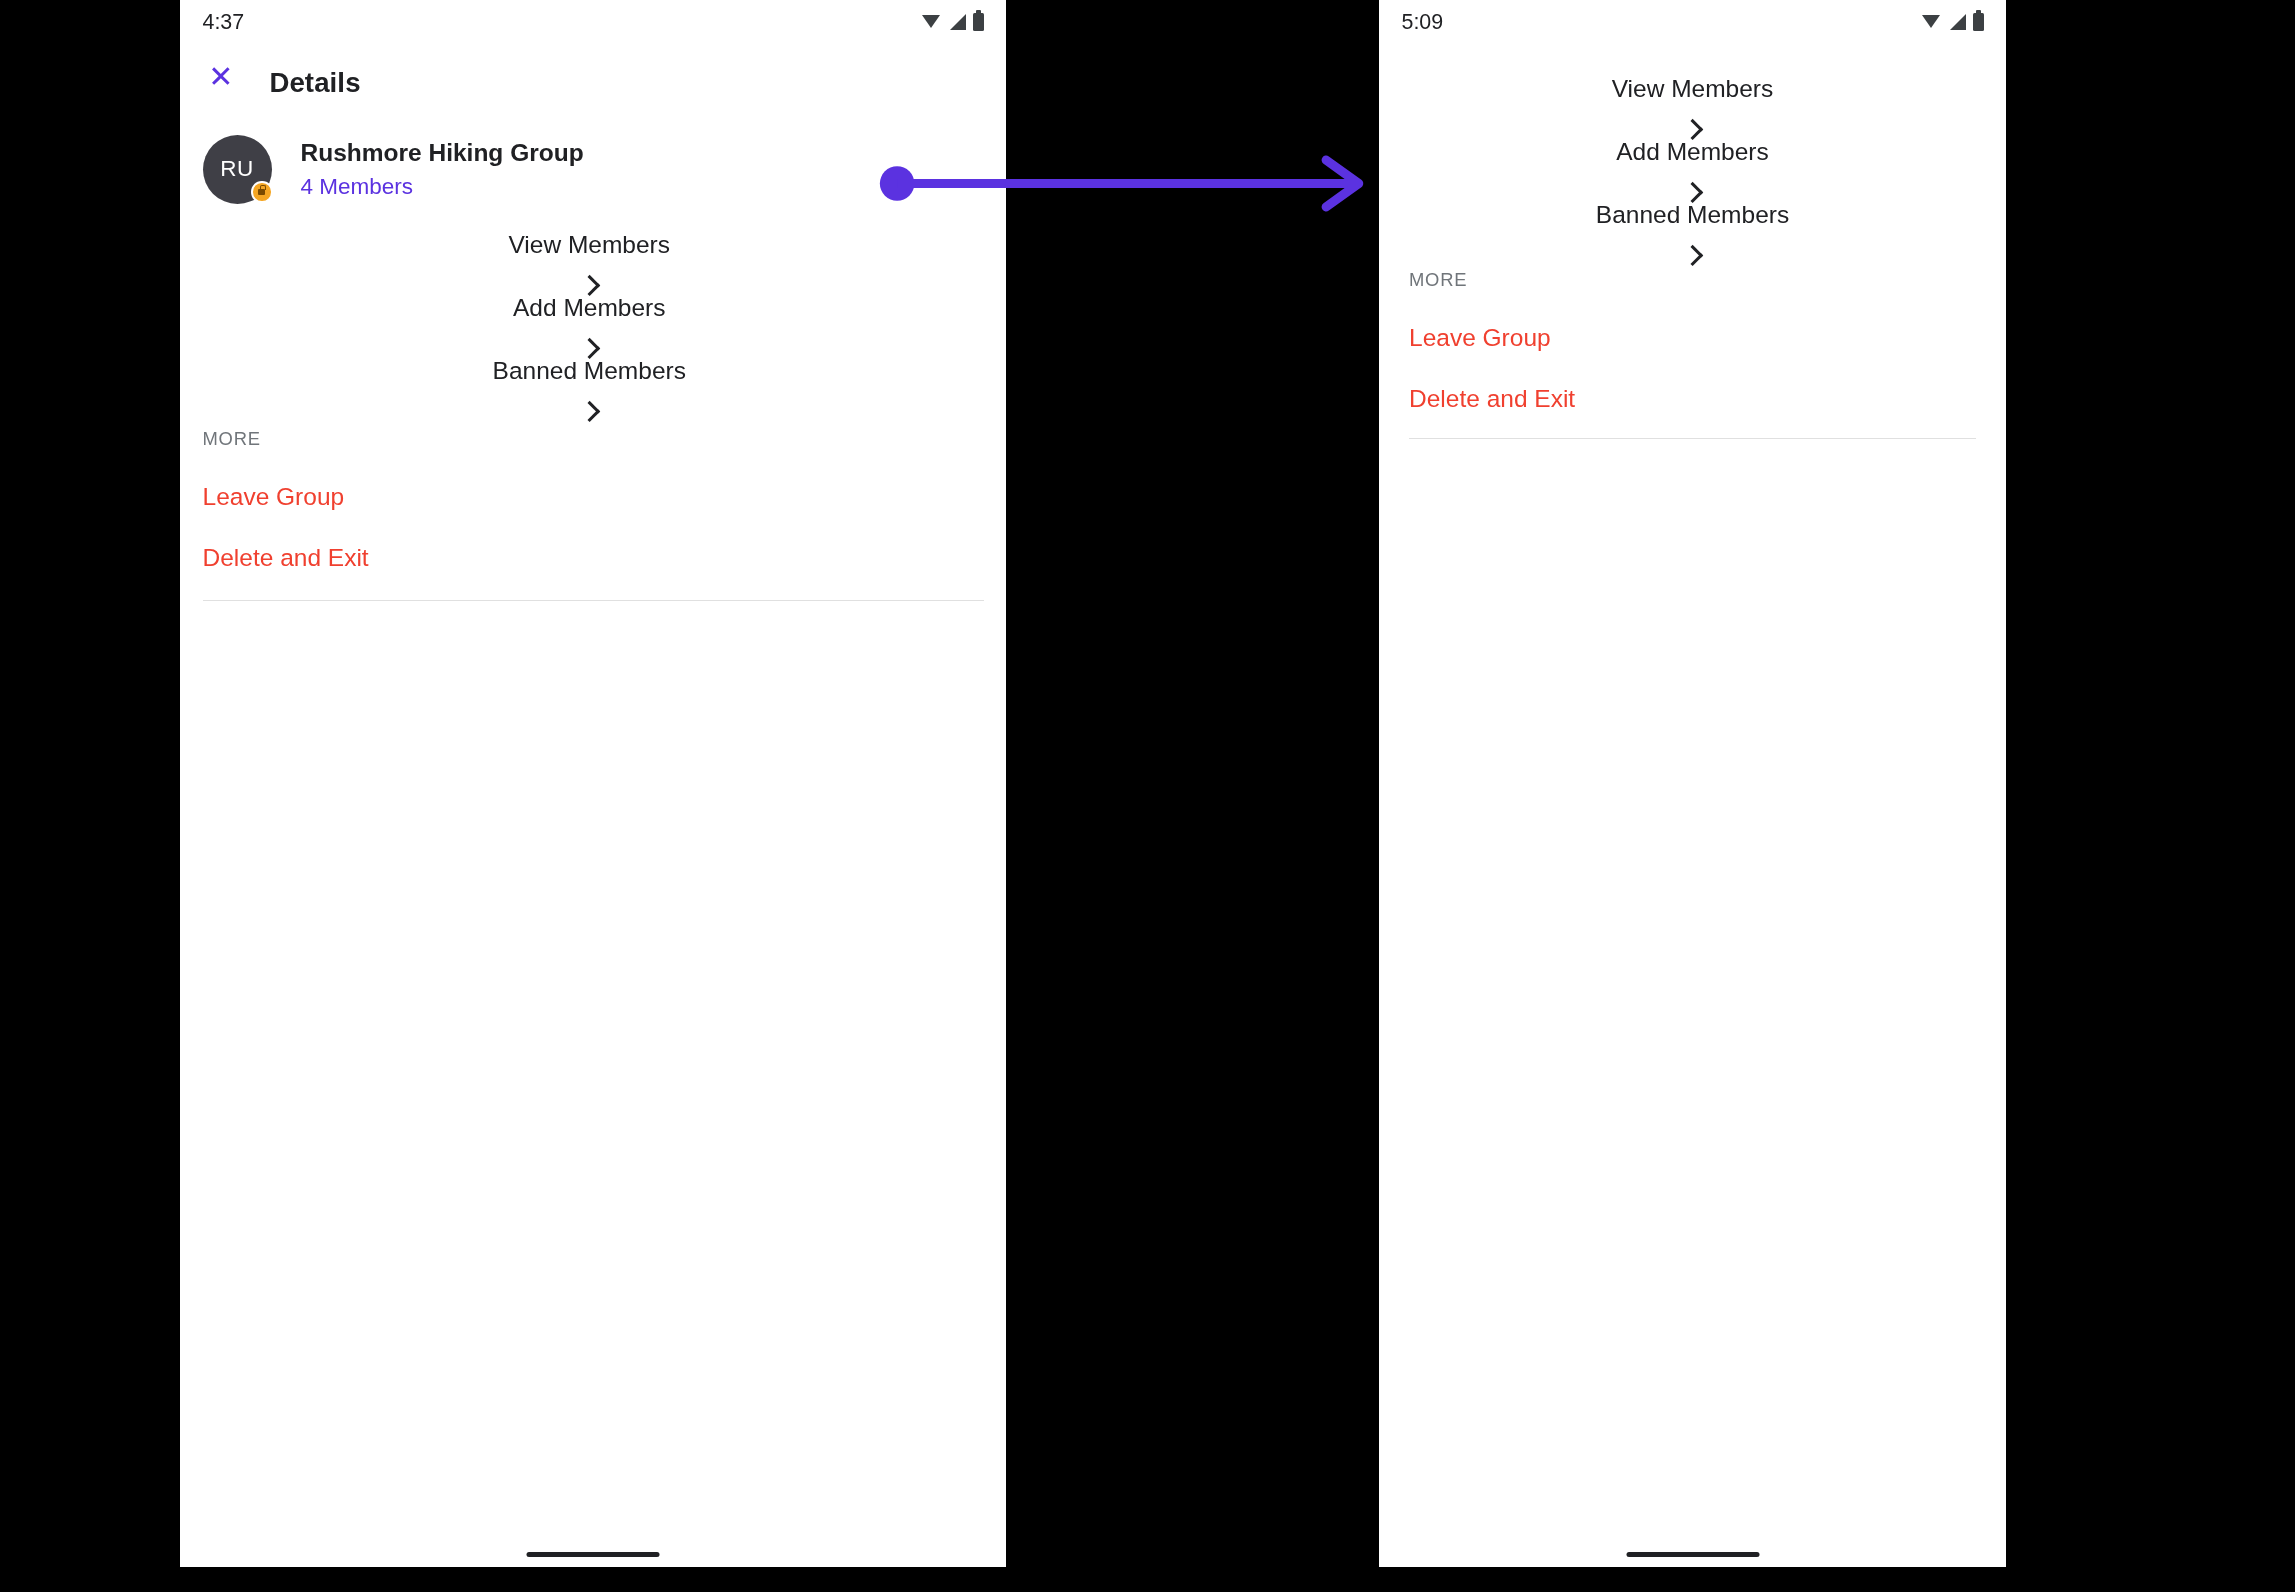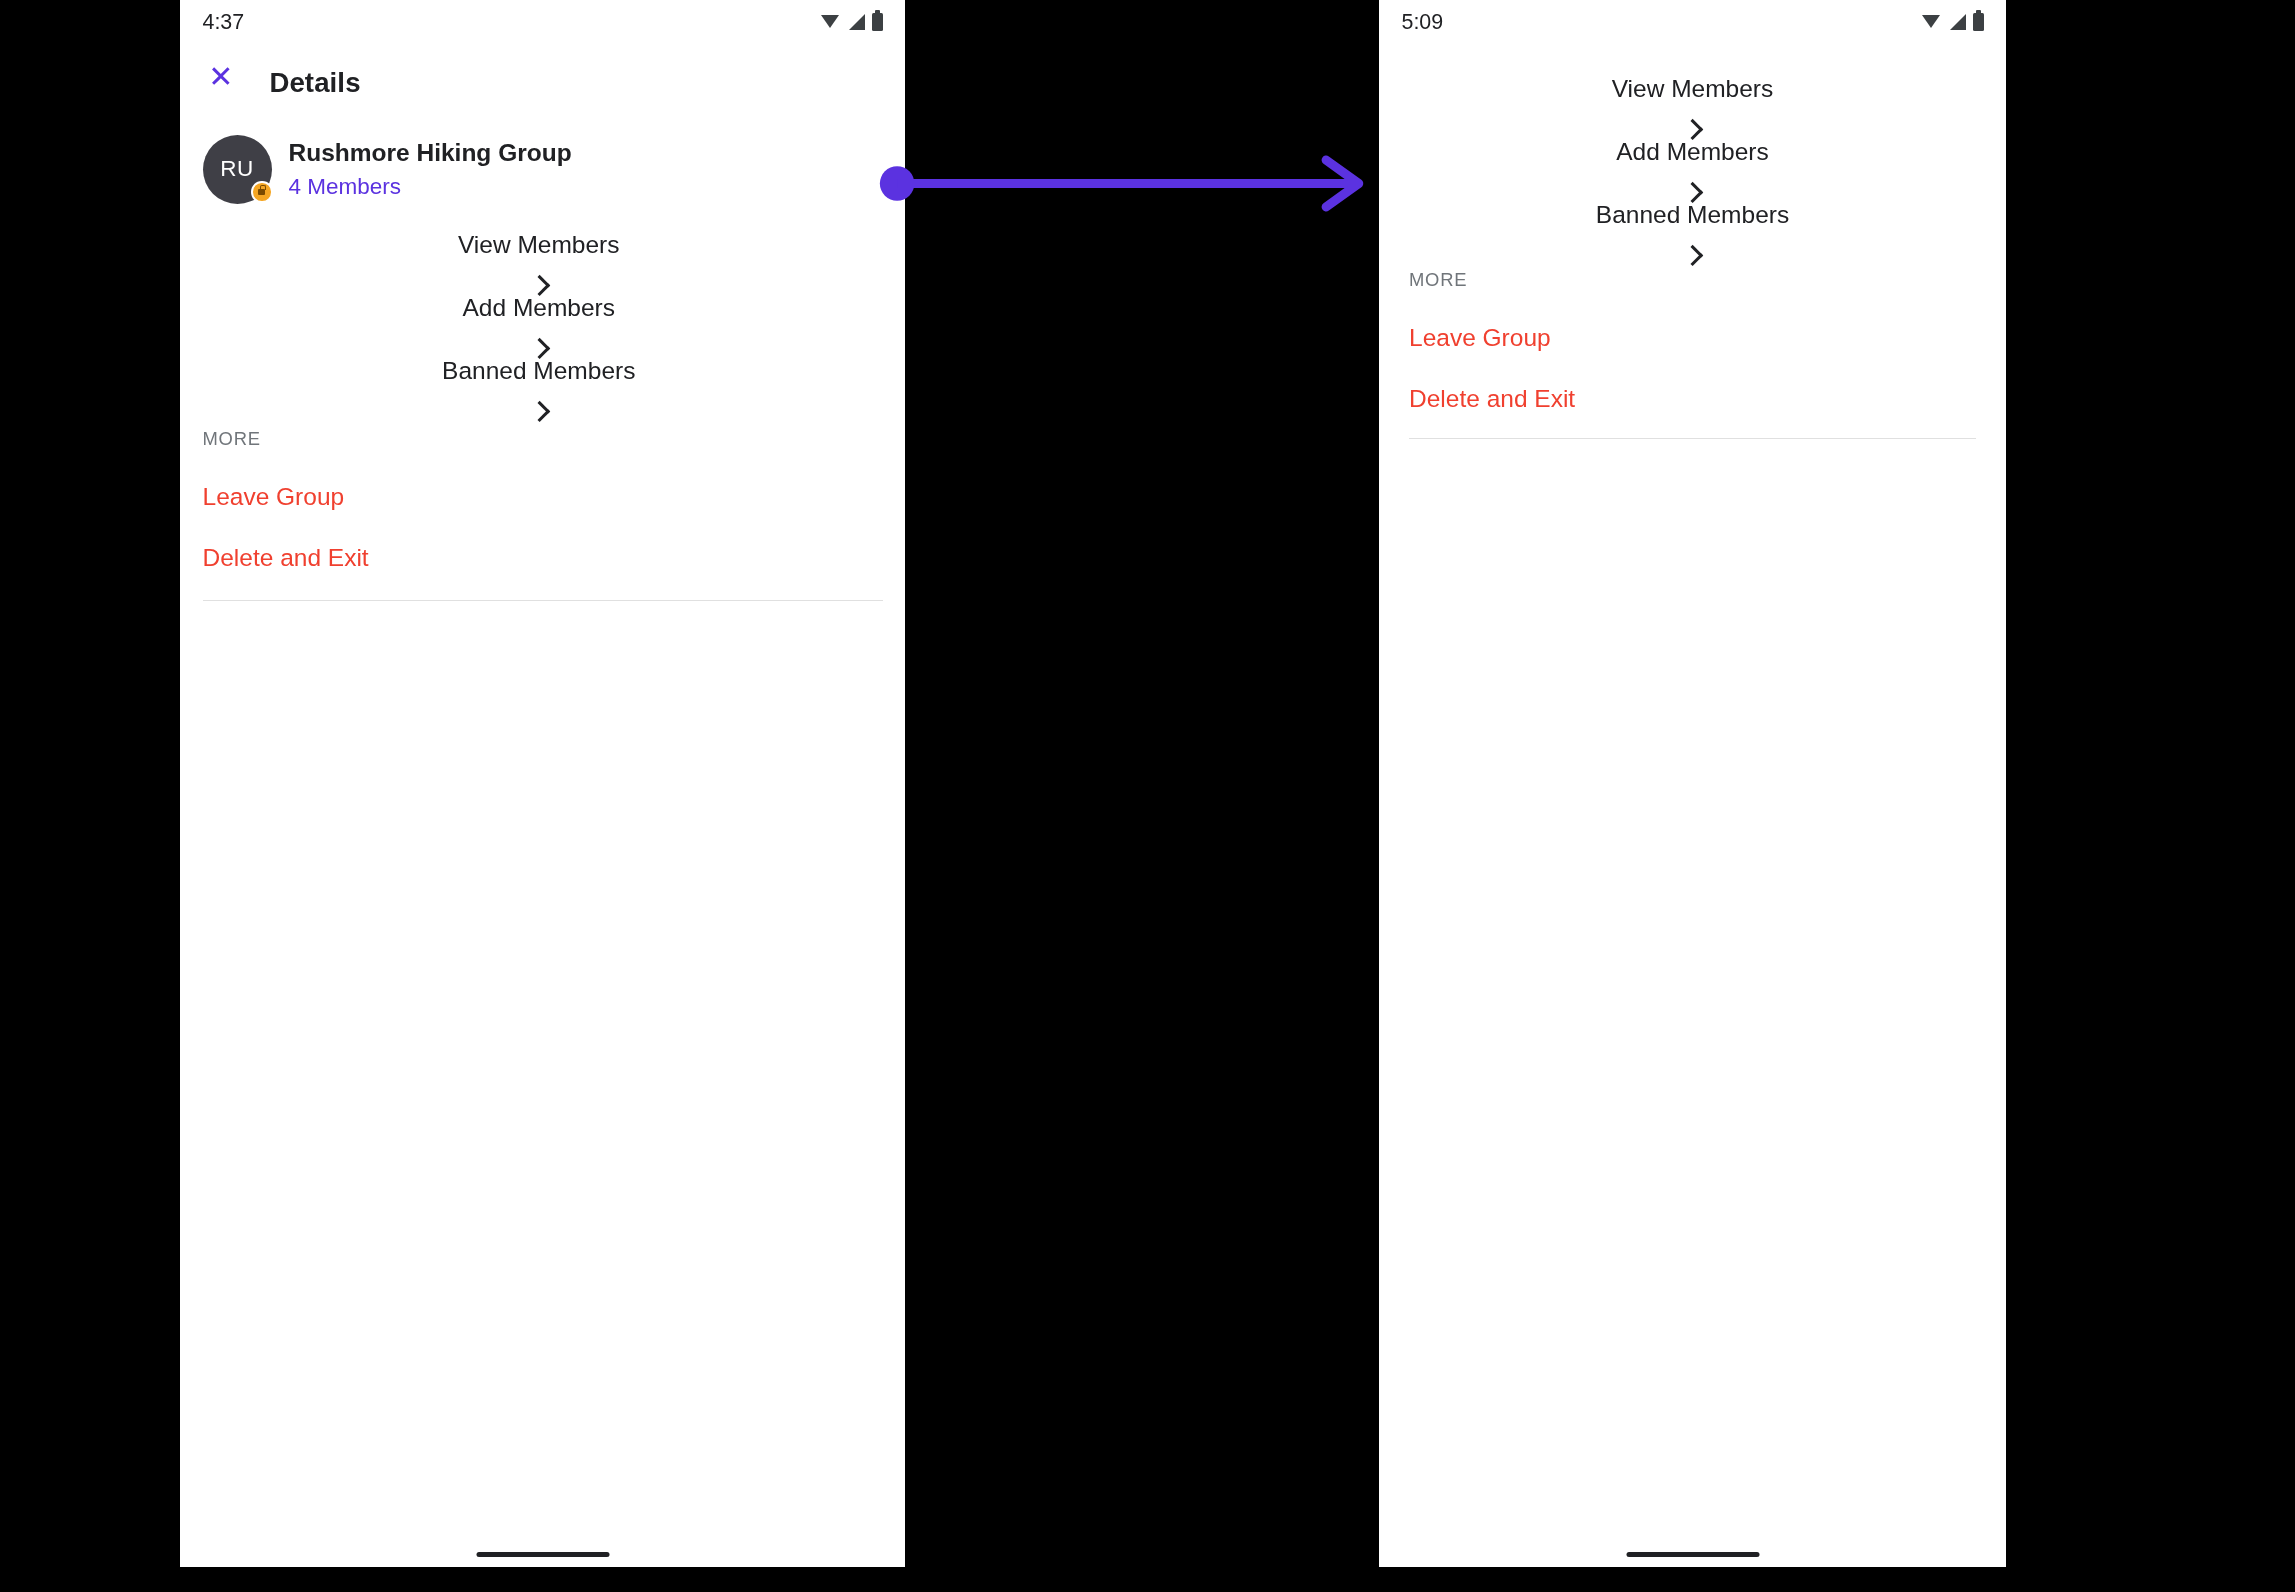--- a/index.html
+++ b/index.html
@@ -21,21 +21,21 @@
 
   
   .phone {
     position: absolute;
     background: #ffffff;
     overflow: hidden;
   }
   #phone-left {
     left: 180px;
     top: 0px;
-    width: 725px;
+    width: 826px;
     height: 1567px;
   }
   #phone-right {
     left: 1379px;
     top: 0px;
     width: 627px;
     height: 1567px;
   }
 
   
@@ -191,21 +191,21 @@
     position: absolute;
     left: 1.5px;
     top: -3.6px;
     width: 4.1px;
     height: 4.1px;
     border: 1px solid #7a4a00;
     border-bottom: none;
     border-radius: 2px 2px 0 0;
   }
   .group-meta {
-    margin-left: 17px;
+    margin-left: 29px;
   }
   .group-name {
     font-size: 24.5px;
     font-weight: 700;
     color: #202124;
     line-height: 1.2;
   }
   .group-members {
     font-size: 22.5px;
     color: #5b32e0;

